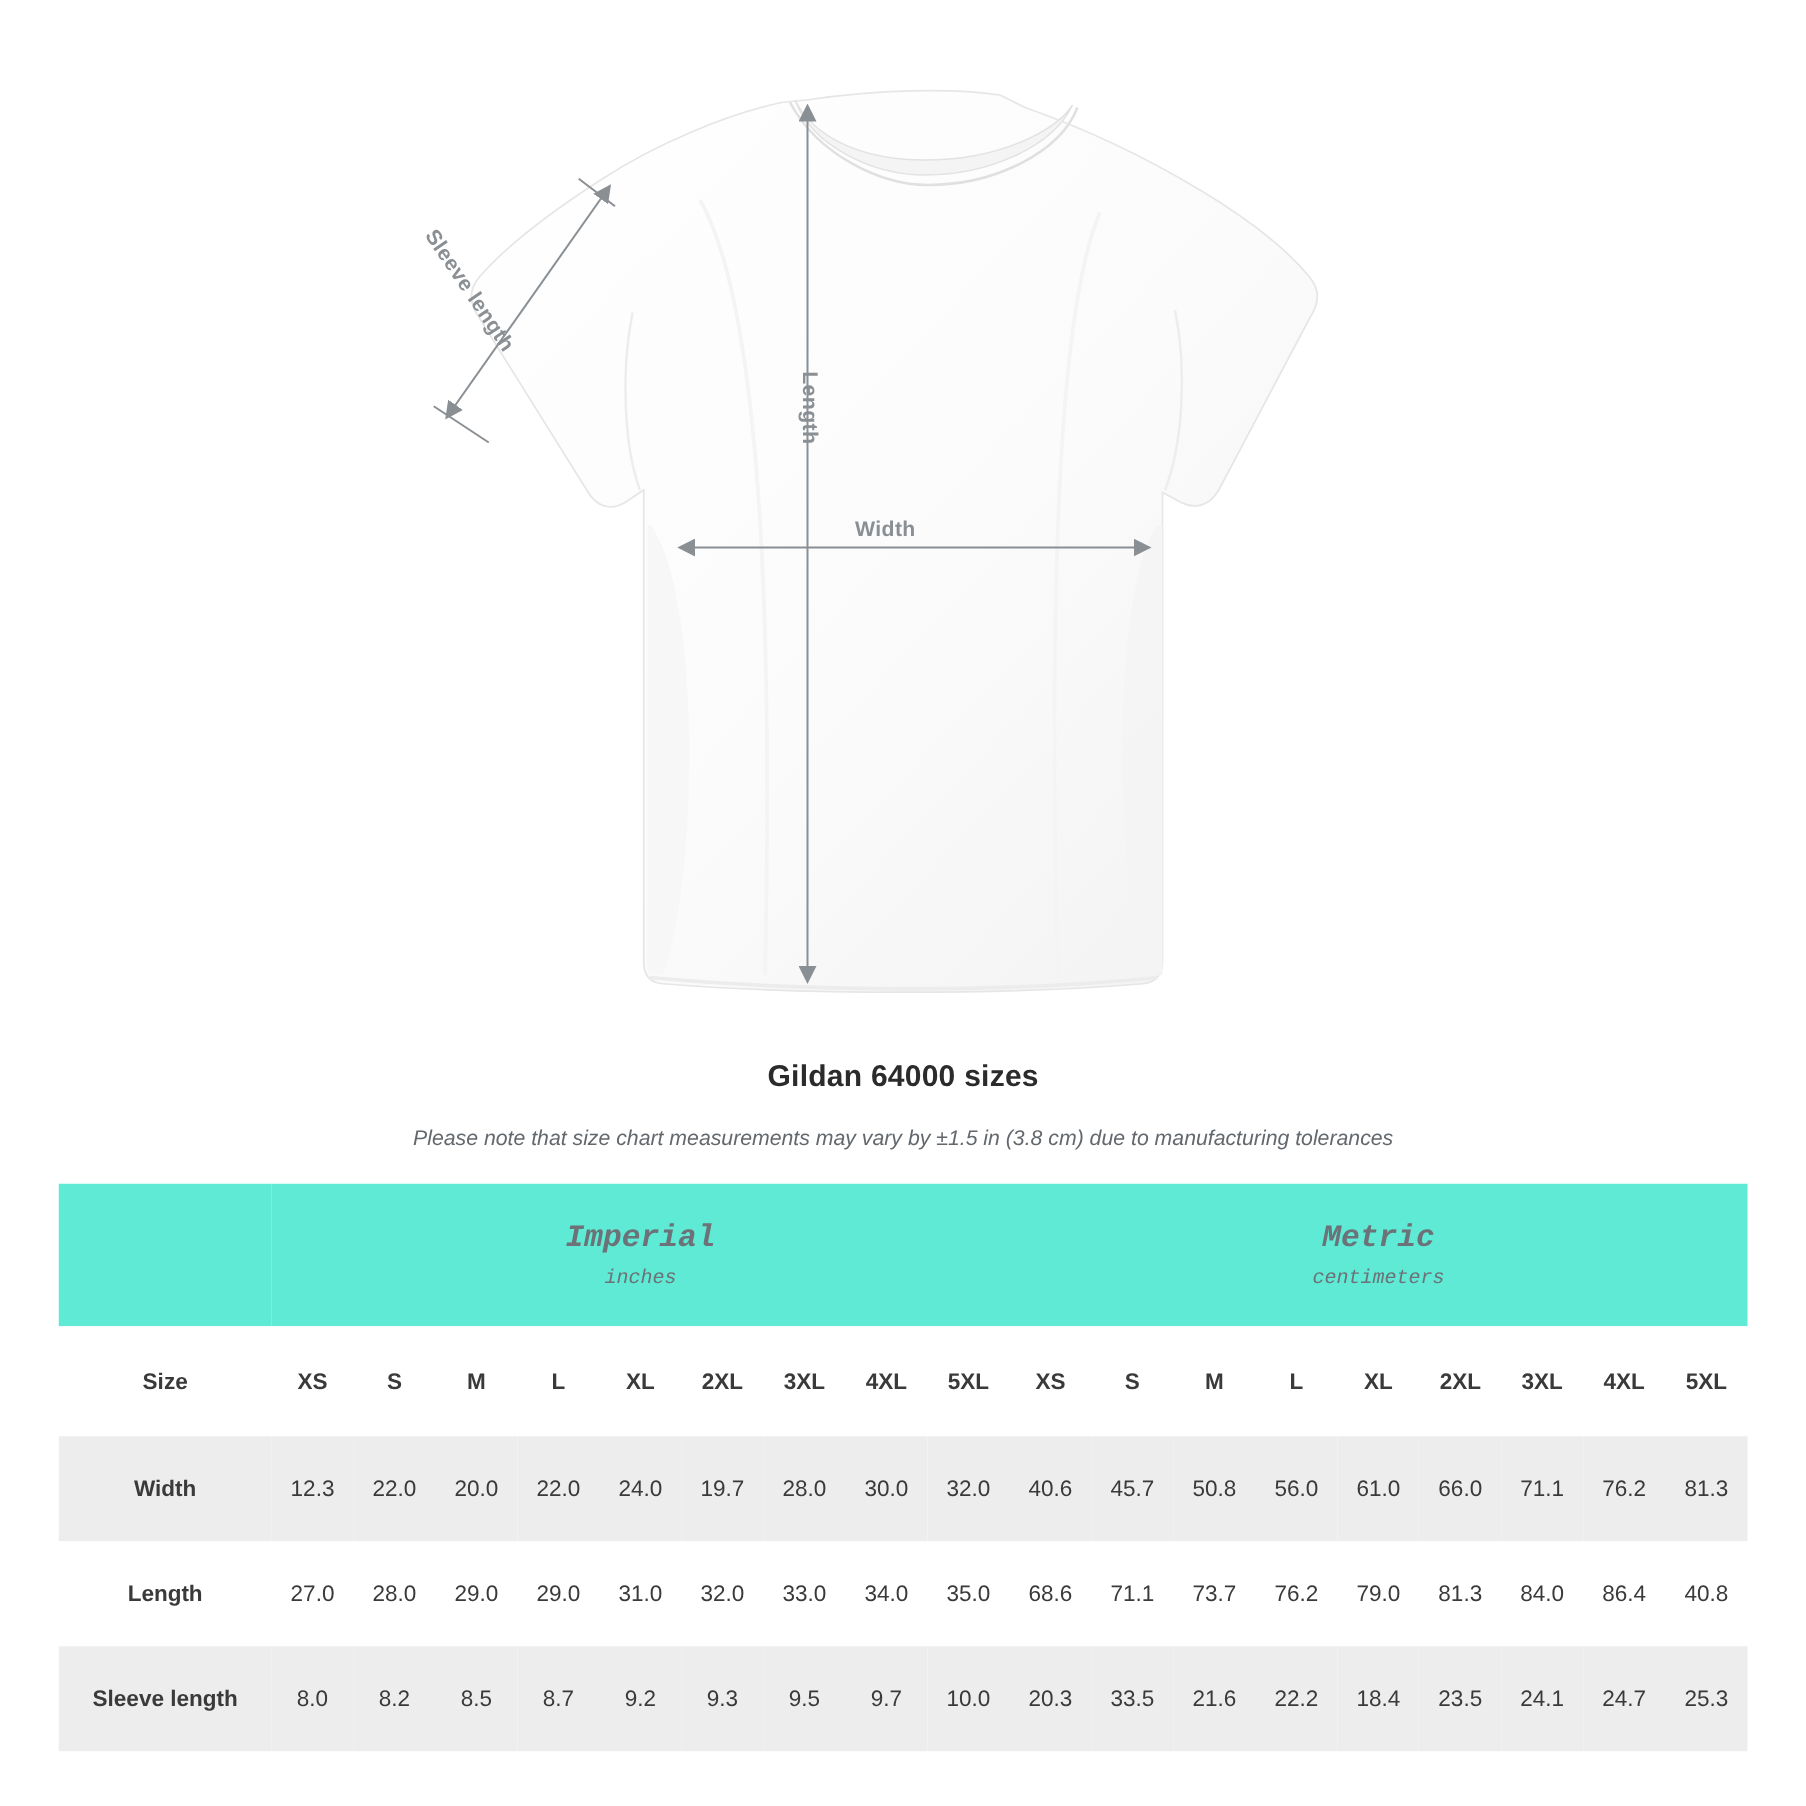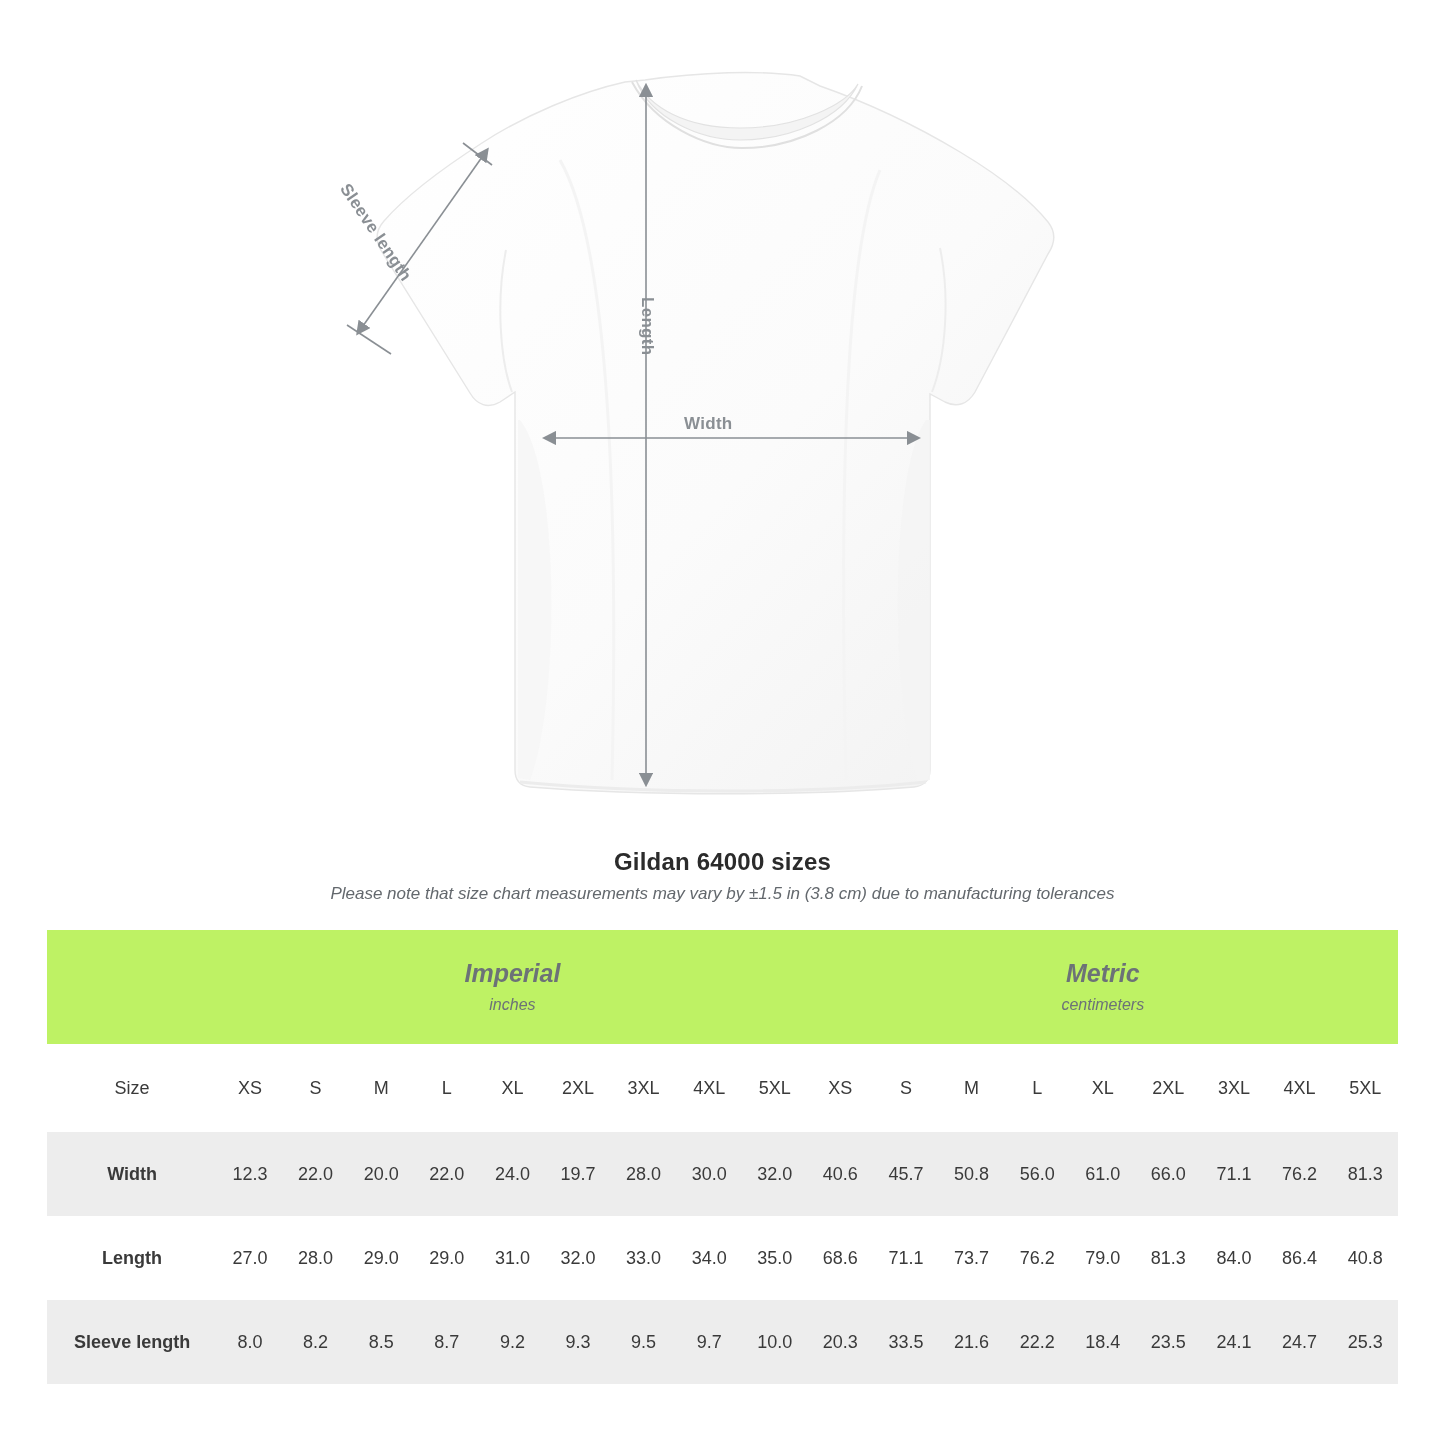--- a/index.html
+++ b/index.html
@@ -67,62 +67,63 @@
     font-size: 24px;
     font-weight: bold;
     color: #2b2b2b;
     margin: 0;
     letter-spacing: 0.2px;
   }
   .chart-note {
     font-size: 17px;
     font-style: italic;
     color: #63686d;
-    margin-top: 8px;
+    margin-top: 25px;
   }
 
   
   .table-wrap {
     margin: 26px 47px 0 47px;
     width: 1351px;
   }
   table.size-table {
     border-collapse: collapse;
     width: 100%;
     table-layout: fixed;
   }
   table.size-table td, table.size-table th {
     text-align: center;
     vertical-align: middle;
     font-size: 18px;
     color: #3a3a3a;
     border: none;
   }
   .unit-header td {
-    background: #bef264;
+    background: #5eead4;
     height: 112px;
+    font-family: Liberation Mono, monospace;
   }
   .unit-name {
     font-size: 25px;
     font-weight: bold;
     font-style: italic;
     color: #6c7277;
     line-height: 1.1;
   }
   .unit-sub {
     font-size: 16px;
     font-style: italic;
     color: #6c7277;
     margin-top: 8px;
   }
   .row-size td {
     background: #ffffff;
     height: 86px;
     font-size: 19px;
-    font-weight: normal;
+    font-weight: bold;
     color: #3a3a3a;
   }
   .row-shade td {
     background: #ededed;
     height: 82px;
   }
   .row-plain td {
     background: #ffffff;
     height: 82px;
   }

